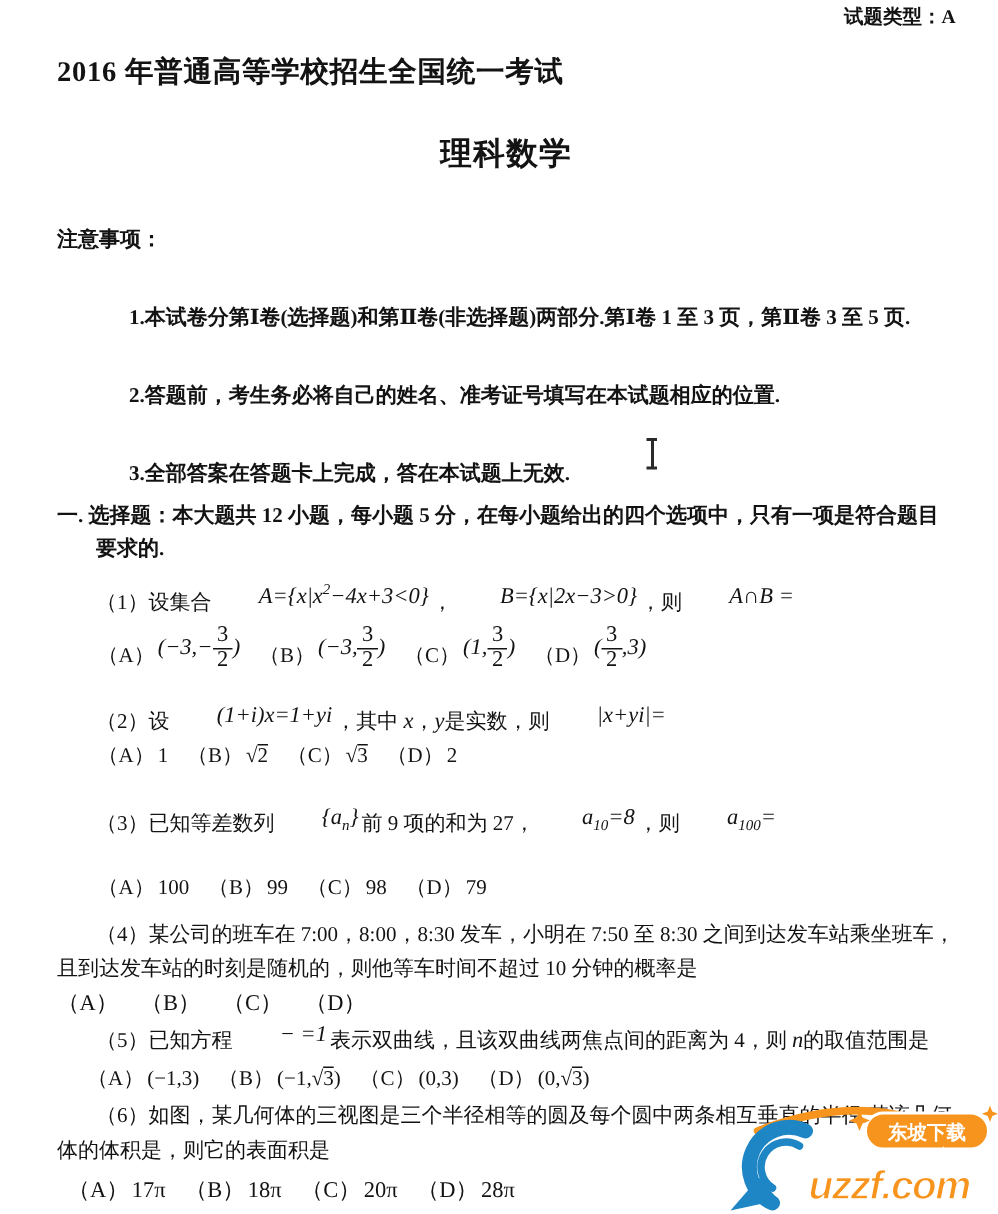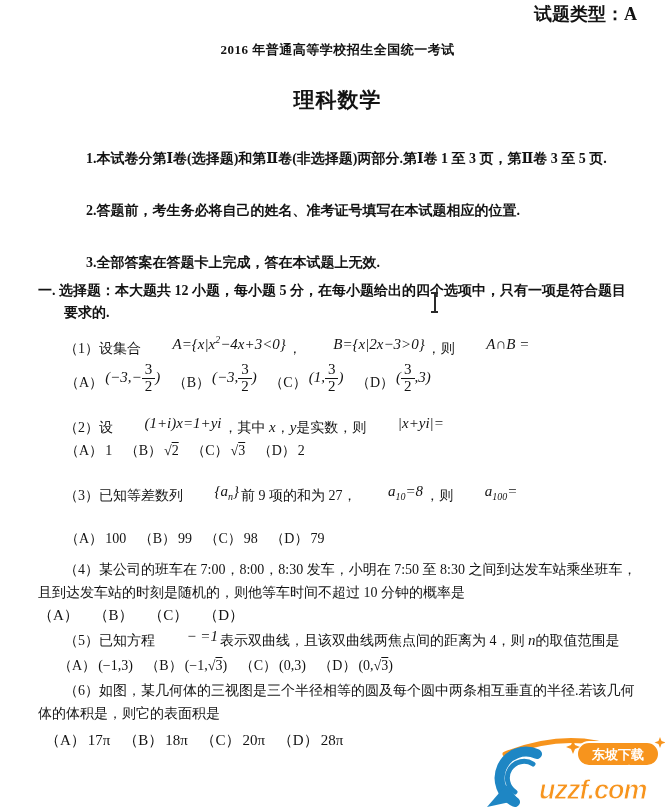--- a/index.html
+++ b/index.html
@@ -2,22 +2,22 @@
 <html><head>
 <meta charset="utf-8">
 <style>
   html,body{margin:0;padding:0;}
   body{
     width:665px;height:809px;background:#ffffff;color:#131313;
     font-family:"Liberation Serif","DejaVu Serif",serif;
     position:relative;overflow:hidden;
   }
   .page{padding:0 28px 0 38px;}
-  .exam-type{text-align:right;font-weight:bold;font-size:18px;padding-top:2px;}
-  .title{text-align:center;font-size:13px;font-weight:bold;margin:15px 0 0;letter-spacing:.5px;}
+  .exam-type{text-align:right;font-weight:bold;font-size:13px;padding-top:2px;}
+  .title{font-size:19px;font-weight:bold;margin:15px 0 0;letter-spacing:.5px;}
   .subtitle{text-align:center;font-size:21px;font-weight:bold;margin:27px 0 0;letter-spacing:1px;}
   .notice{margin-top:33px;font-weight:bold;}
   .notice p{margin:0;font-size:14px;line-height:24px;}
   .notice .notice-item{text-indent:48px;margin-top:28px;}
   .section-header{text-align:center;font-weight:bold;font-size:15px;margin:9px 0 0;line-height:20px;}
   .instructions{font-weight:bold;font-size:14px;line-height:22px;margin:5px 0 0;padding-left:26px;text-indent:-26px;}
   .q-stem{font-size:14px;line-height:23px;margin:0;text-indent:26px;}
   .mt8{margin-top:8px;}  .mt16{margin-top:16px;}  .mt22{margin-top:22px;}  .mt2{margin-top:2px;}
   .math{font-family:"Liberation Serif","DejaVu Serif",serif;font-style:italic;font-size:15px;}
   .mr{position:relative;top:-4px;display:inline-block;margin:0 2px;}
@@ -48,20 +48,21 @@
 </head>
 <body>
 
 <div class="page">
 
   <div class="exam-type">试题类型：A</div>
   <h1 class="title">2016 年普通高等学校招生全国统一考试</h1>
   <h2 class="subtitle">理科数学</h2>
 
   <div class="notice">
+    <p>注意事项：</p>
     <p class="notice-item">1.本试卷分第Ⅰ卷(选择题)和第Ⅱ卷(非选择题)两部分.第Ⅰ卷 1 至 3 页，第Ⅱ卷 3 至 5 页.</p>
     <p class="notice-item">2.答题前，考生务必将自己的姓名、准考证号填写在本试题相应的位置.</p>
     <p class="notice-item">3.全部答案在答题卡上完成，答在本试题上无效.</p>
   </div>
 
   <p class="instructions">一. 选择题：本大题共 12 小题，每小题 5 分，在每小题给出的四个选项中，只有一项是符合题目要求的.</p>
 
   <p class="q-stem mt8">
     <span>（1）</span><span>设集合</span>
     <span class="math mr"><span>A={x|x</span><sup>2</sup><span>−4x+3&lt;0}</span></span><span>，</span>

